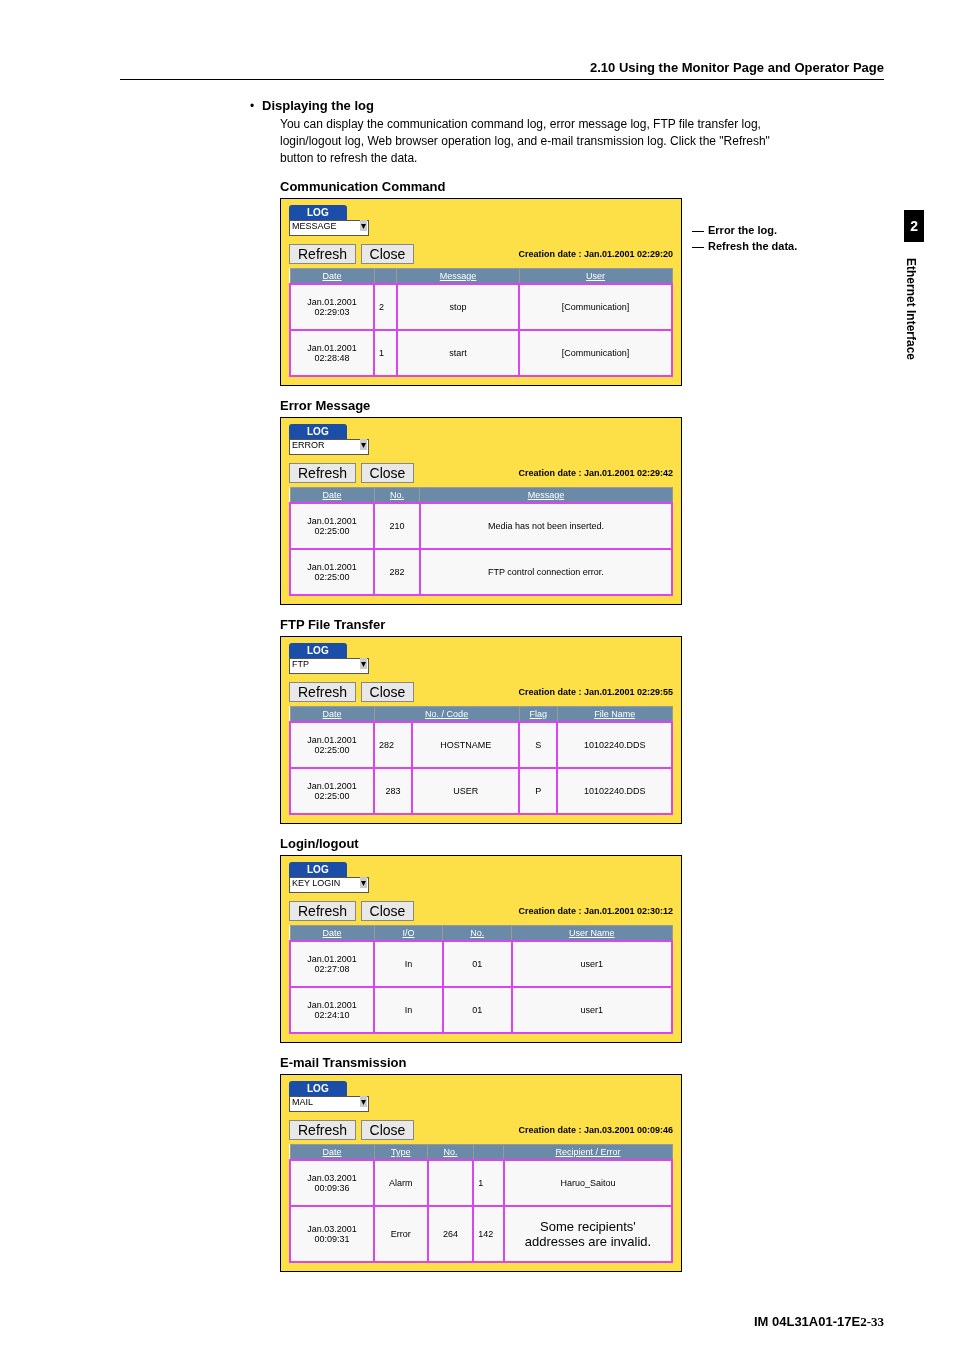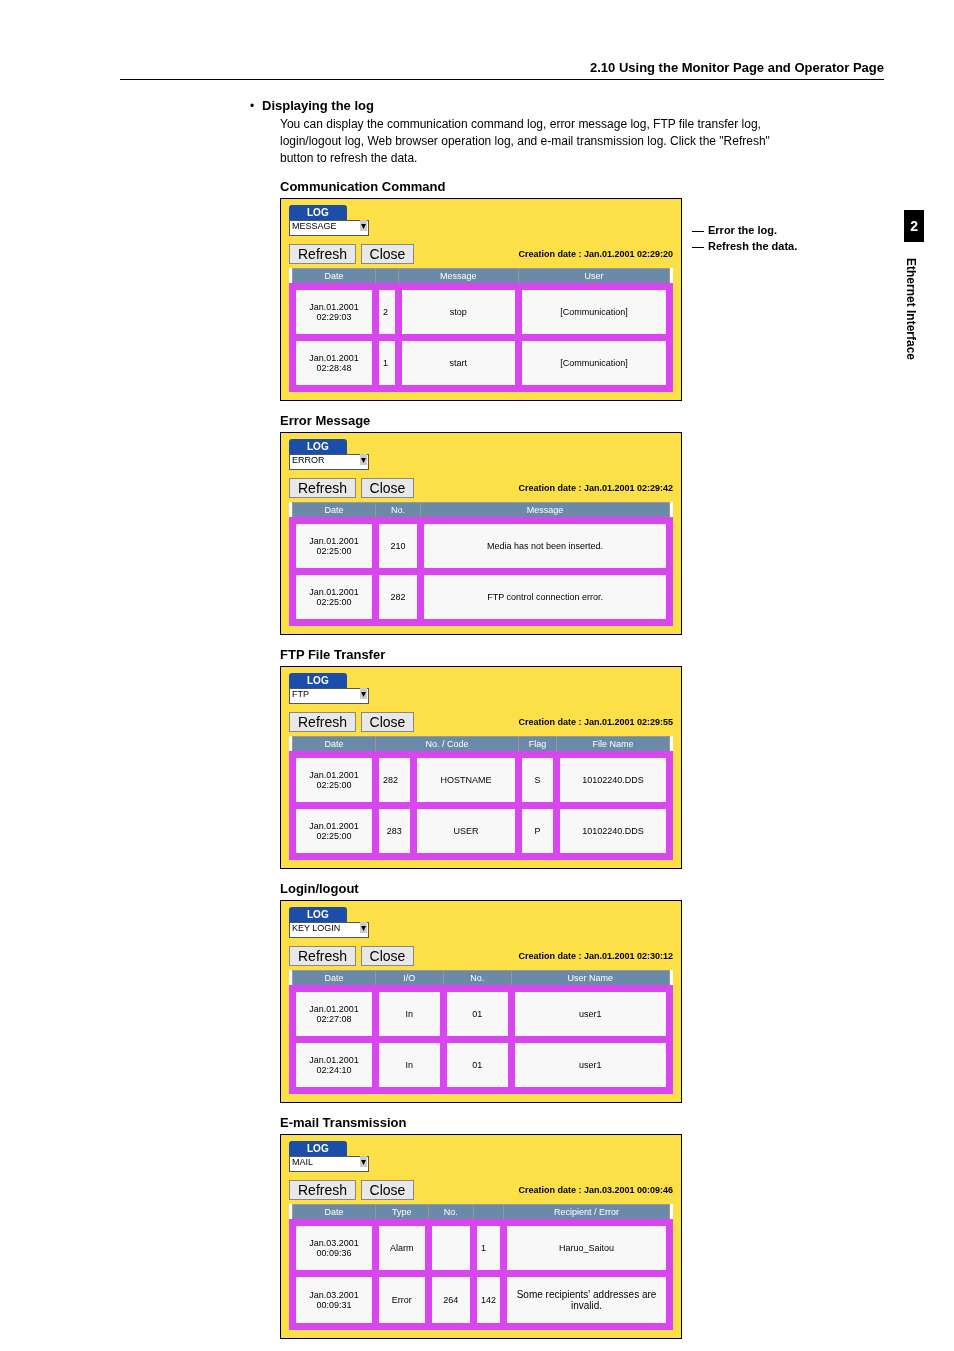--- a/index.html
+++ b/index.html
@@ -118,23 +118,24 @@
     border-collapse: collapse;
     background: #fff;
     font-size: 9px;
   }
   .log-table th {
     background: #6a8aa8;
     color: #fff;
     border: 1px solid #999;
     padding: 2px 4px;
     font-weight: normal;
+    text-decoration: underline;
   }
   .log-table td {
-    border: 7px solid #d946ef;
+    border: 2px solid #d946ef;
     padding: 12px 4px;
     text-align: center;
     background: #f8f8f8;
   }
   .annotations {
     font-size: 11px;
     font-weight: bold;
     line-height: 16px;
     margin-left: 10px;
     margin-top: 24px;
@@ -370,21 +371,21 @@
         <td>Alarm</td>
         <td></td>
         <td style="text-align:left">1</td>
         <td>Haruo_Saitou</td>
       </tr>
       <tr>
         <td>Jan.03.2001 00:09:31</td>
         <td>Error</td>
         <td>264</td>
         <td style="text-align:left">142</td>
-        <td style="font-size:10px">Some recipients' addresses are invalid.</td>
+        <td style="font-size:13px">Some recipients' addresses are invalid.</td>
       </tr>
     </tbody>
       </table>
   </div>
 
   <div class="footer">
     <span class="footer-left">IM 04L31A01-17E</span>
     <span class="footer-right">2-33</span>
   </div>
 

